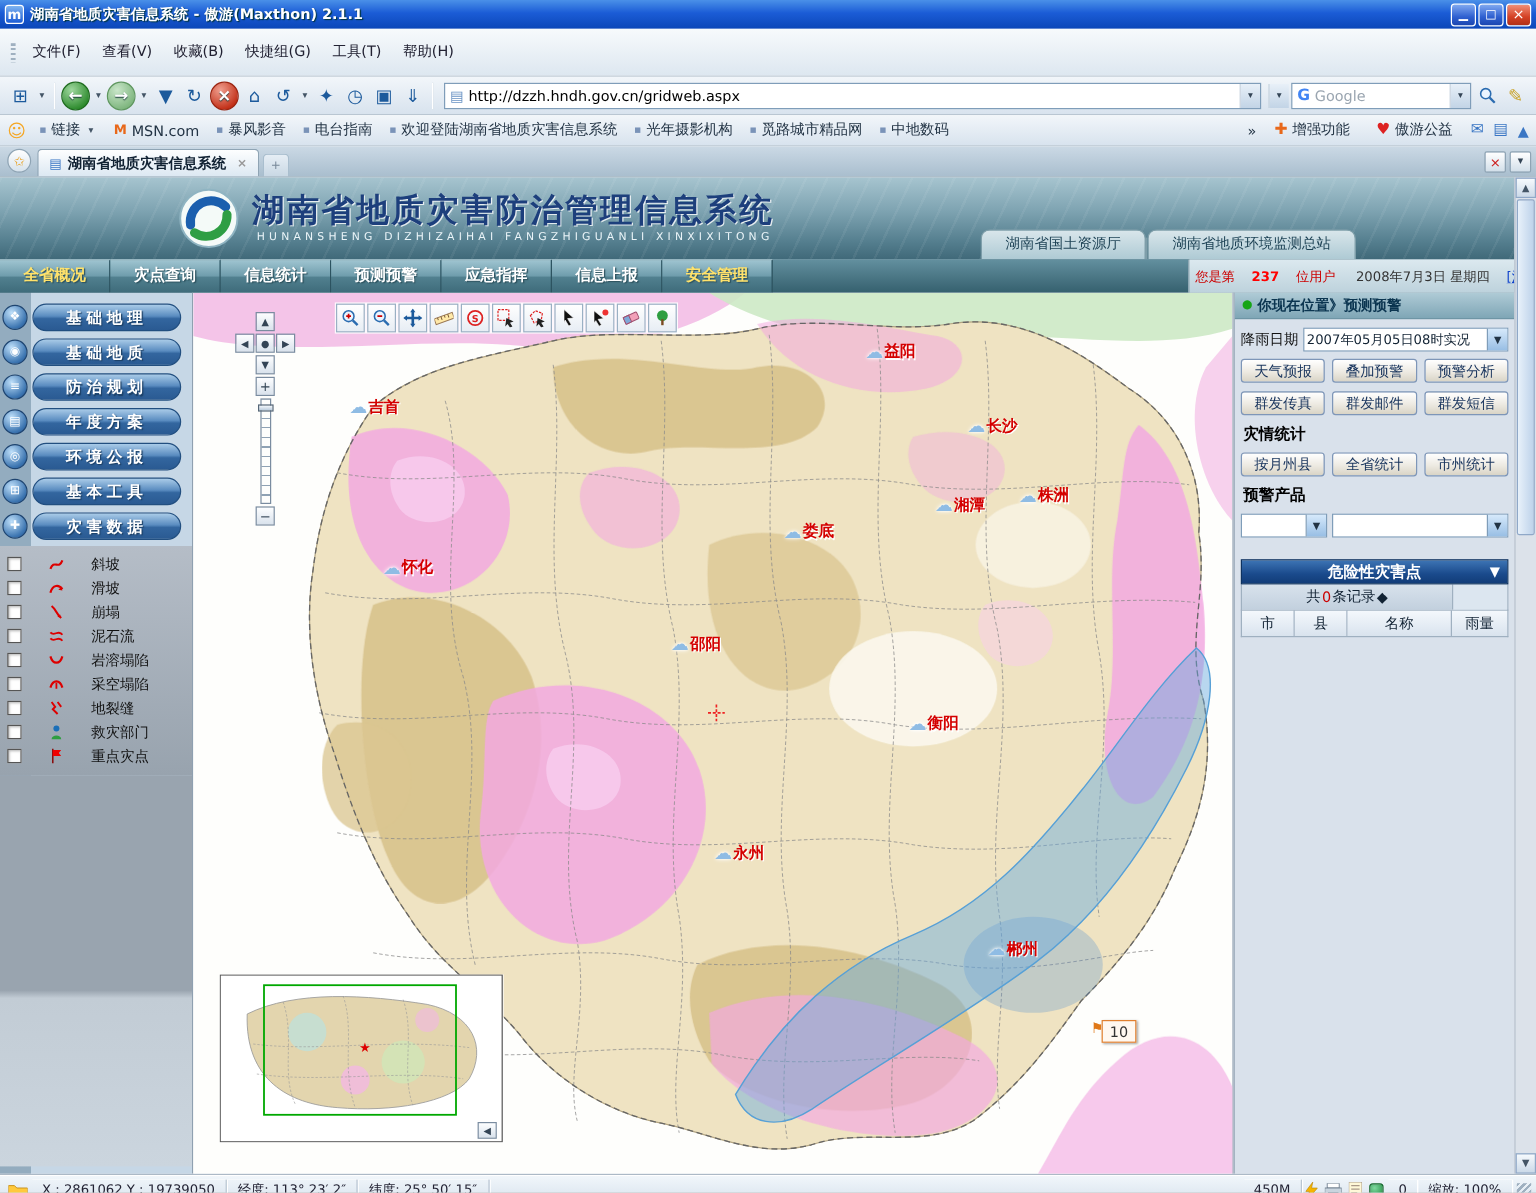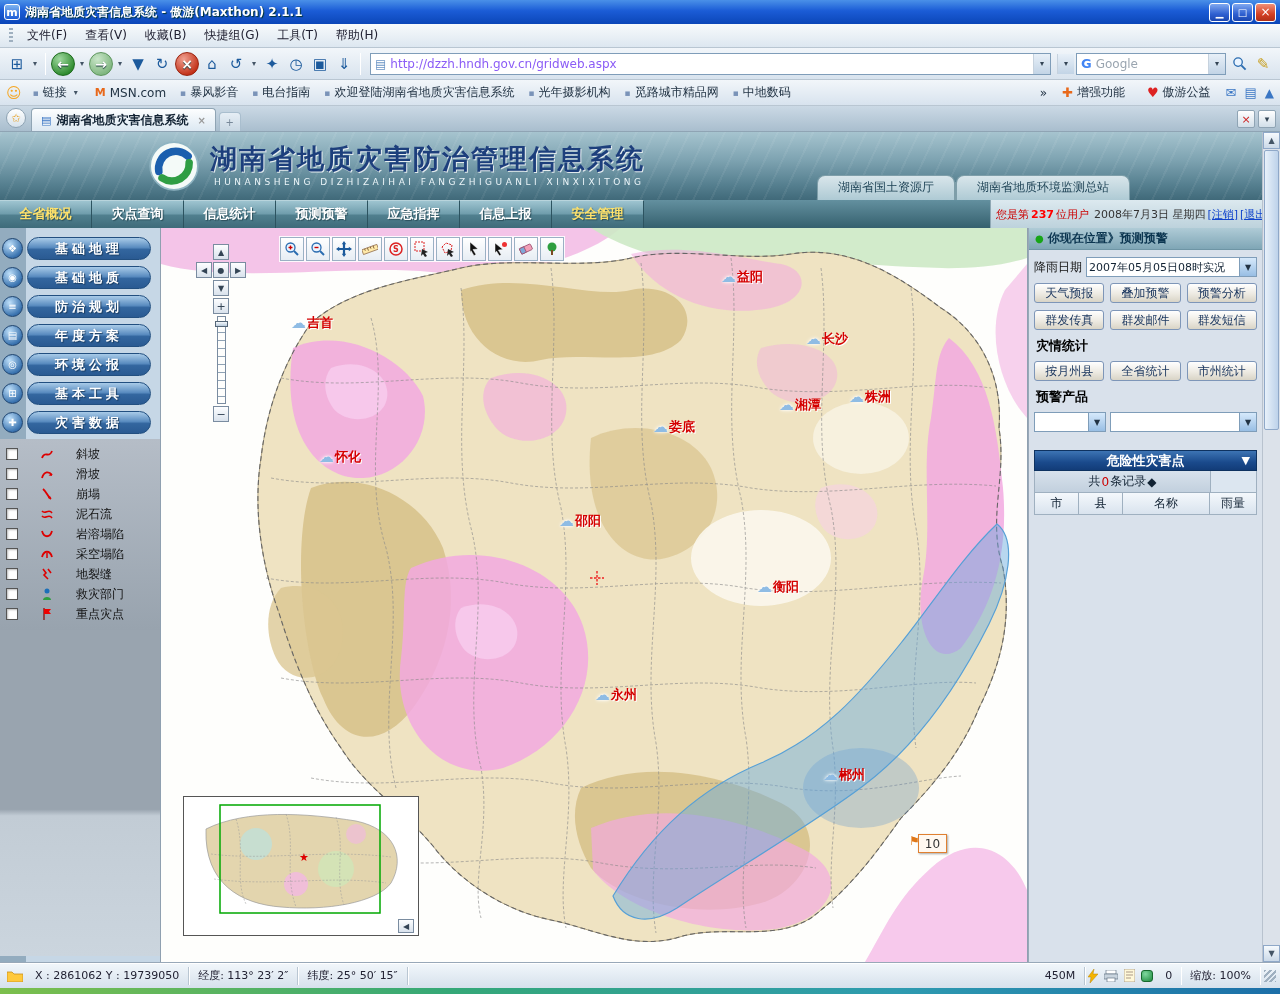--- a/index.html
+++ b/index.html
@@ -8,34 +8,34 @@
 
   
   .titlebar { height:24px; background:linear-gradient(180deg,#4A90E8 0%,#1B5CD6 45%,#0B46B8 100%); display:flex; align-items:center; padding:0 4px; }
   .app-ic { width:16px; height:16px; background:linear-gradient(180deg,#7FB4F0,#1B5CD6); border:1px solid #fff; border-radius:3px; color:#fff; font-size:11px; font-weight:bold; display:flex; align-items:center; justify-content:center; margin-right:5px; }
   .wtitle { color:#fff; font-size:12px; font-weight:bold; text-shadow:1px 1px 1px #033; }
   .winbtns { margin-left:auto; display:flex; gap:2px; }
   .wb { width:21px; height:19px; border:1px solid #fff; border-radius:3px; background:linear-gradient(180deg,#7FA8F0,#2E5FD0 60%,#1B46B0); color:#fff; font-size:10px; display:flex; align-items:center; justify-content:center; }
   .wb.close { background:linear-gradient(180deg,#F09078,#D44024 60%,#B03018); font-size:12px; }
 
   
-  .menubar { height:24px; background:linear-gradient(180deg,#F7FAFC,#DDE7F0); border-bottom:1px solid #B9C6D2; display:flex; align-items:center; font-size:12px; color:#223; padding:0 4px; }
+  .menubar { height:40px; background:linear-gradient(180deg,#F7FAFC,#DDE7F0); border-bottom:1px solid #B9C6D2; display:flex; align-items:center; font-size:12px; color:#223; padding:0 4px; }
   .grip { width:4px; height:16px; margin:0 5px; background:repeating-linear-gradient(180deg,#9FB0C0 0 2px,transparent 2px 4px); }
   .mi { padding:3px 9px; }
   .toolbar { height:32px; background:linear-gradient(180deg,#F2F6FA,#D8E3EE); border-bottom:1px solid #B9C6D2; display:flex; align-items:center; gap:2px; padding:0 6px; }
   .tbc { width:24px; height:24px; border-radius:50%; display:flex; align-items:center; justify-content:center; color:#fff; font-size:14px; font-weight:bold; text-shadow:0 1px 1px #133; }
   .tbc.back { background:radial-gradient(circle at 35% 28%,#9FD89F,#2E8B2E 75%); border:1px solid #1E6B1E; }
   .tbc.fwd  { background:radial-gradient(circle at 35% 28%,#C9E6C9,#7FB67F 75%); border:1px solid #5E965E; }
   .tbc.stop { background:radial-gradient(circle at 35% 28%,#F0A090,#C23018 75%); border:1px solid #9A2410; }
   .tbi { width:22px; height:24px; display:flex; align-items:center; justify-content:center; color:#1C5A9C; font-size:15px; }
   .dd { font-size:8px; color:#456; width:10px; text-align:center; }
   .sep { width:1px; height:22px; background:#B4C0CC; margin:0 3px; border-right:1px solid #fff; }
   .addr { flex:1; display:flex; align-items:center; height:22px; background:#fff; border:1px solid #7F9DB9; margin:0 4px; }
   .addr .pgic { color:#6A93C4; font-size:12px; margin:0 4px; }
-  .addr input { border:none; outline:none; flex:1; font-size:12px; color:#8b5cf6; font-family:inherit; background:transparent; }
+  .addr input { border:none; outline:none; flex:1; font-size:12px; color:#000000; font-family:inherit; background:transparent; }
   .mini-dd { width:17px; height:20px; background:linear-gradient(180deg,#E8F0F8,#C2D4E6); border-left:1px solid #C6D2DE; display:flex; align-items:center; justify-content:center; font-size:8px; color:#345; }
   .gbox { width:150px; display:flex; align-items:center; height:22px; background:#fff; border:1px solid #7F9DB9; }
   .gico { color:#4285F4; font-weight:bold; font-size:13px; margin:0 4px; }
   .gtext { flex:1; color:#9AA5B0; font-size:12px; }
 
   
   .linksbar { height:26px; background:linear-gradient(180deg,#F2F6FA,#D8E3EE); border-bottom:1px solid #B9C6D2; display:flex; align-items:center; padding:0 6px; font-size:12px; color:#234; }
   .smiley { color:#F5A623; font-size:15px; margin-right:4px; }
   .link-item { display:flex; align-items:center; gap:4px; padding:2px 7px; white-space:nowrap; }
   .li-ic { color:#7A93B8; font-size:9px; }
@@ -63,21 +63,21 @@
   .pg-title { position:absolute; left:210px; top:9px; font-size:27px; font-weight:bold; color:#1D3F7C; letter-spacing:2px; text-shadow:1px 1px 0 rgba(255,255,255,.8); z-index:2; }
   .pg-sub { position:absolute; left:214px; top:45px; font-size:9px; color:#EAF4F8; letter-spacing:3.5px; z-index:2; }
   .hband { position:absolute; right:132px; bottom:0; display:flex; align-items:flex-end; z-index:2; }
   .hlink { padding:3px 20px 4px; background:linear-gradient(180deg,#D9E6EB,#AECAD4); border:1px solid #7E9EA9; border-bottom:none; border-radius:8px 8px 0 0; font-size:12px; color:#1A3F52; }
   .hdiv { width:1px; height:18px; background:#7E9EA9; }
 
   .navrow { width:1262px; height:28px; background:linear-gradient(180deg,#63909F,#35606E); display:flex; }
   .ntab { width:92px; line-height:26px; text-align:center; font-size:13px; font-weight:bold; color:#FFF; background:linear-gradient(180deg,#9EC4D0 0%,#6F9DAC 48%,#51808F 52%,#3E6B7A 100%); border-right:1px solid #2C5360; border-top:1px solid #B8D4DC; text-shadow:1px 1px 1px #2A4E5A; }
   .ntab.y { color:#FFE26B; }
   .nspace { flex:1; }
-  .nuser { width:272px; background:linear-gradient(180deg,#DCE9EF,#BDD2DC); display:flex; align-items:center; font-size:11px; color:#333; padding:0 5px; gap:2px; border-left:1px solid #8FA8B4; white-space:nowrap; }
+  .nuser { width:272px; background:linear-gradient(180deg,#DCE9EF,#BDD2DC); display:flex; align-items:center; font-size:11px; color:#333; padding:0 5px; gap:14px; border-left:1px solid #8FA8B4; white-space:nowrap; }
   .redtx { color:#C00; } .boldred { color:#F00; font-weight:bold;text-align:right; } .lnk { color:#1144CC; text-decoration:underline; }
 
   
   .main { display:flex; width:1262px; height:734px; }
   .sidebar { width:160px; background:linear-gradient(90deg,#93ACBF 0,#93ACBF 26px,#C6D7E6 26px); padding-top:6px; }
   .srow { display:flex; align-items:center; height:29px; gap:4px; padding-left:2px; }
   .sic { width:21px; height:21px; border-radius:50%; background:radial-gradient(circle at 35% 30%,#BFE0FA,#3B74B0 70%,#255089); border:1px solid #1E4470; color:#fff; font-size:10px; display:flex; align-items:center; justify-content:center; flex:none; }
   .sbtn { width:124px; height:23px; border-radius:12px; background:linear-gradient(180deg,#A9CBE8 0%,#5A8CC0 45%,#33669F 55%,#2A5A92 100%); border:1px solid #224F80; color:#fff; font-size:13px; font-weight:bold; letter-spacing:4px; display:flex; align-items:center; justify-content:center; text-shadow:1px 1px 1px #1A3C60; }
   .layers { background:linear-gradient(180deg,#B5BDC7,#98A3AE); padding:5px 0 6px; margin-top:2px; }
   .lrow { display:flex; align-items:center; height:20px; gap:22px; padding-left:6px; }

